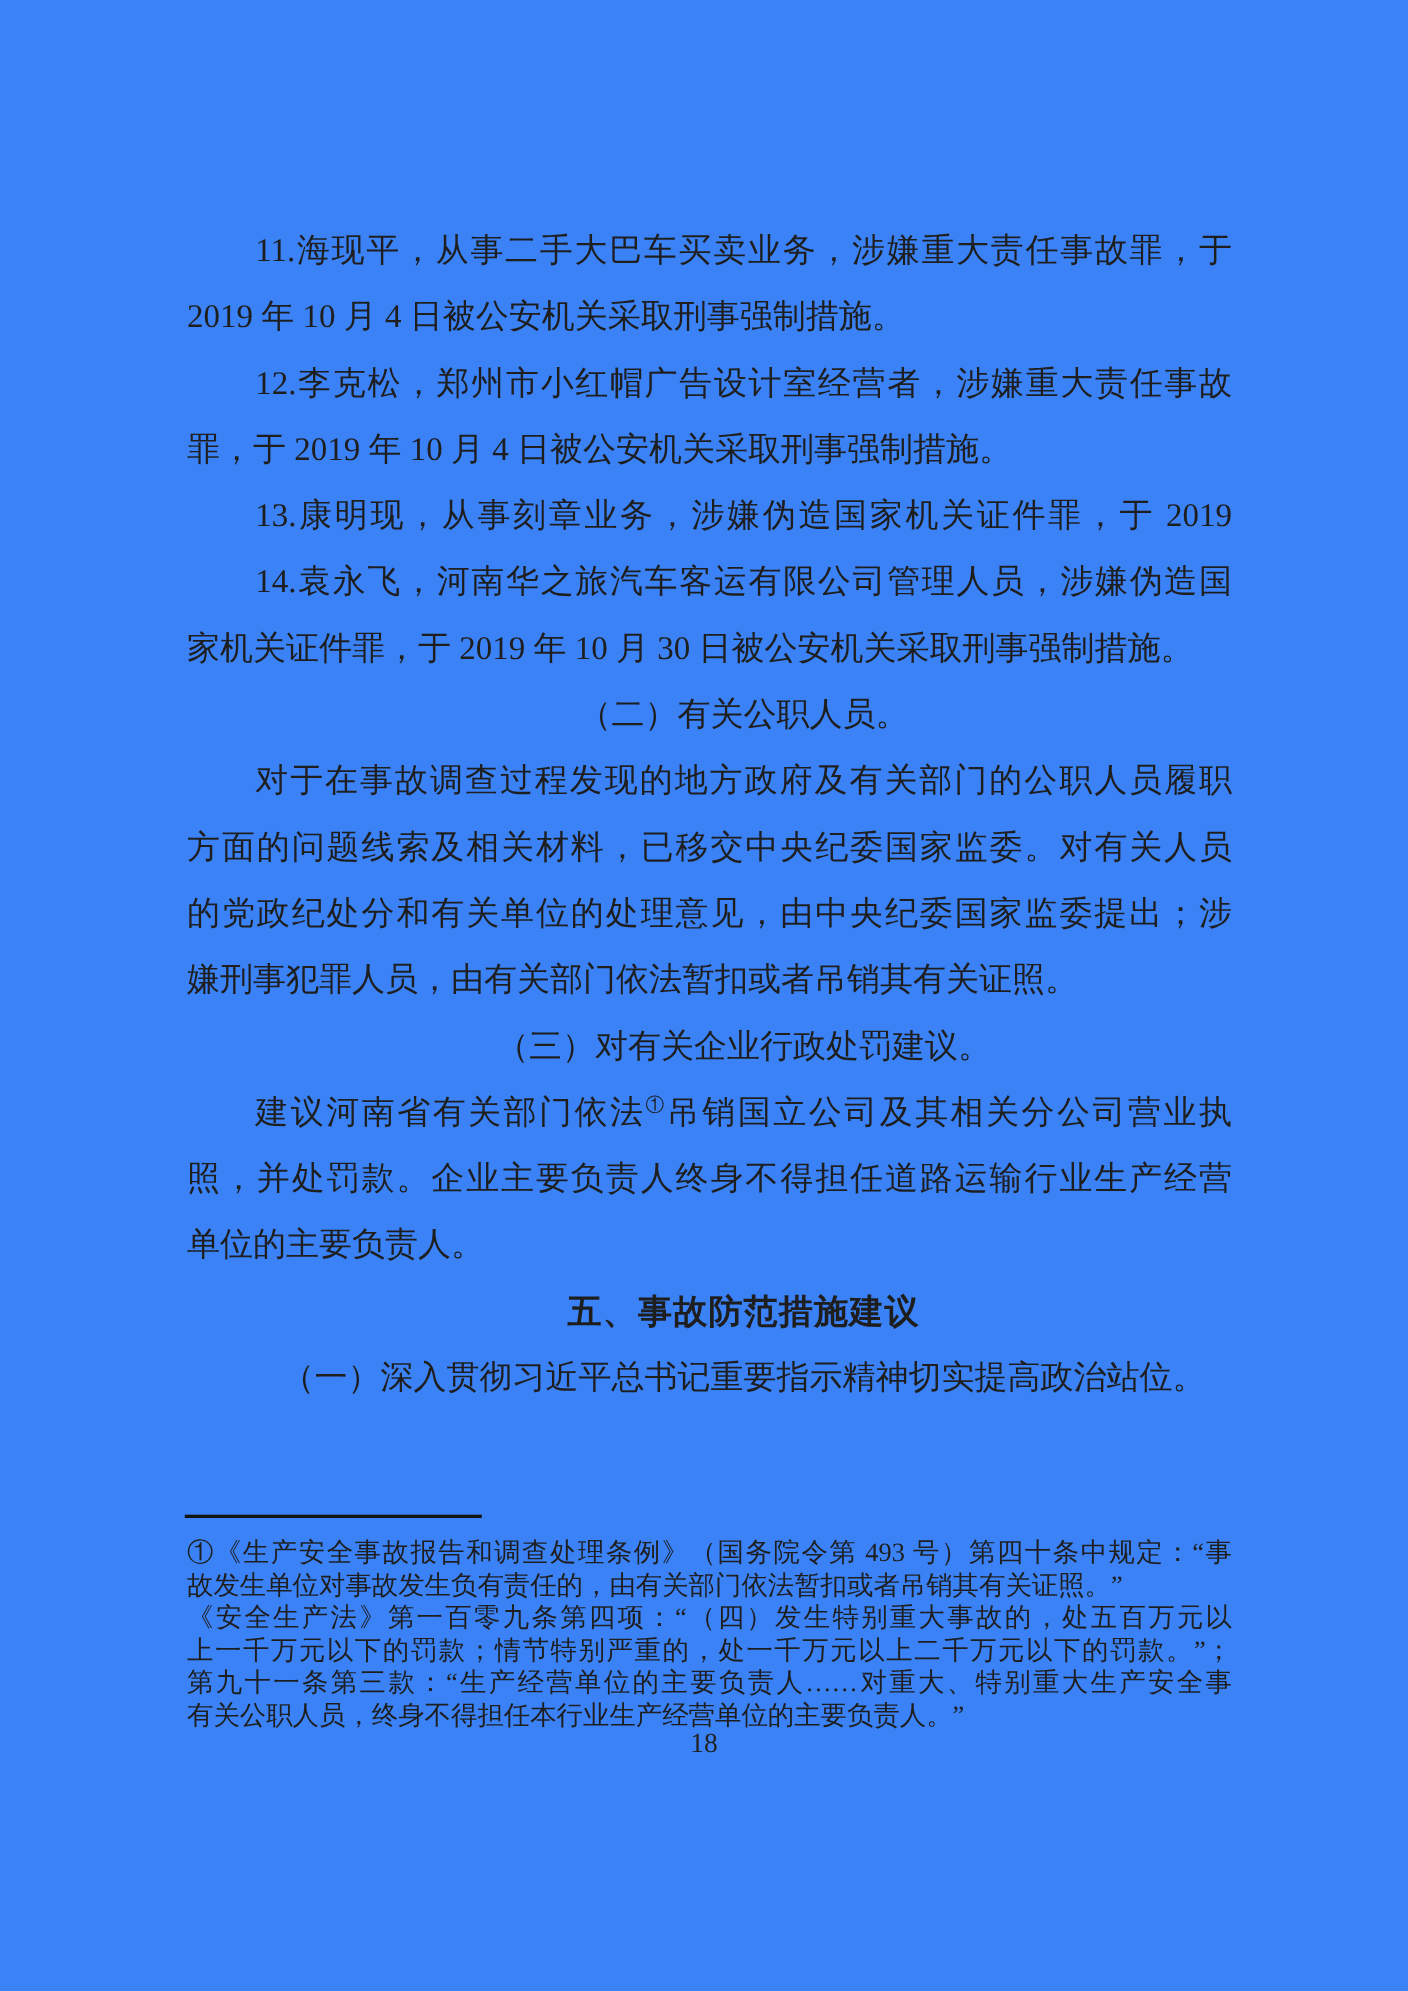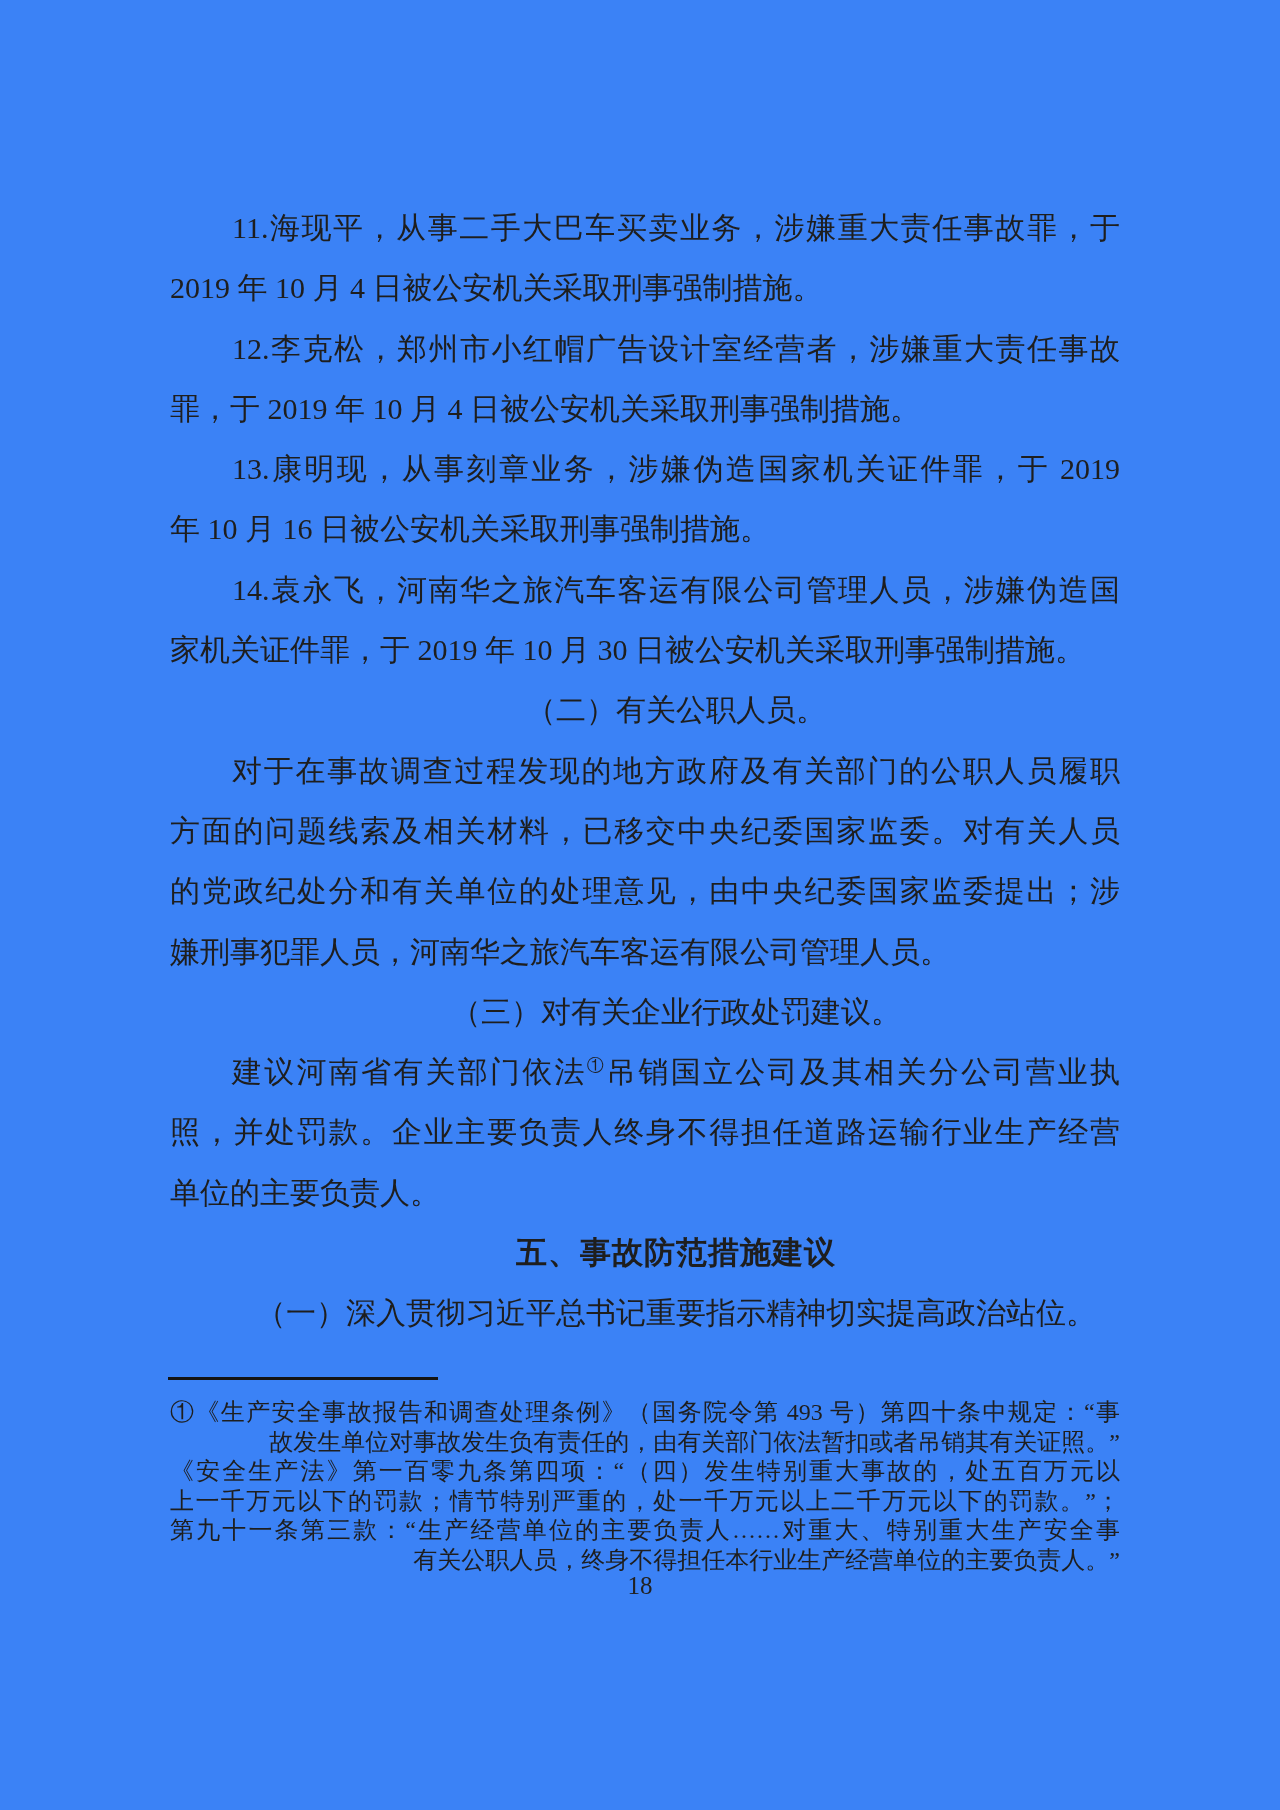--- a/index.html
+++ b/index.html
@@ -54,21 +54,20 @@
   }
   .footnotes {
     position: absolute;
     left: 170px;
     top: 1398px;
     width: 950px;
   }
   .fline {
     font-size: 24px;
     line-height: 29.5px;
-    text-align: right;
   }
   .fline.fill {
     text-align: justify;
     text-align-last: justify;
     text-justify: inter-character;
     font-family: Liberation Serif, serif;
   }
   .page-number {
     position: absolute;
     left: 0;
@@ -82,28 +81,27 @@
 </head>
 <body>
 
 <div class="page">
   <div class="body-text" id="body-lines">
       <div class="line body indent fill"><span>11.海现平，从事二手大巴车买卖业务，涉嫌重大责任事故罪，于</span></div>
       <div class="line body"><span>2019 年 10 月 4 日被公安机关采取刑事强制措施。</span></div>
       <div class="line body indent fill"><span>12.李克松，郑州市小红帽广告设计室经营者，涉嫌重大责任事故</span></div>
       <div class="line body"><span>罪，于 2019 年 10 月 4 日被公安机关采取刑事强制措施。</span></div>
       <div class="line body indent fill"><span>13.康明现，从事刻章业务，涉嫌伪造国家机关证件罪，于 2019</span></div>
-      <div class="line body"><span>年 10 月 16 日被公安机关采取刑事强制措施。</span></div>
       <div class="line body indent fill"><span>14.袁永飞，河南华之旅汽车客运有限公司管理人员，涉嫌伪造国</span></div>
       <div class="line body"><span>家机关证件罪，于 2019 年 10 月 30 日被公安机关采取刑事强制措施。</span></div>
       <div class="line subhead indent"><span>（二）有关公职人员。</span></div>
       <div class="line body indent fill"><span>对于在事故调查过程发现的地方政府及有关部门的公职人员履职</span></div>
       <div class="line body fill"><span>方面的问题线索及相关材料，已移交中央纪委国家监委。对有关人员</span></div>
       <div class="line body fill"><span>的党政纪处分和有关单位的处理意见，由中央纪委国家监委提出；涉</span></div>
-      <div class="line body"><span>嫌刑事犯罪人员，河南华之旅汽车客运有限公司管理人员。</span></div>
+      <div class="line body"><span>嫌刑事犯罪人员，由有关部门依法暂扣或者吊销其有关证照。</span></div>
       <div class="line subhead indent"><span>（三）对有关企业行政处罚建议。</span></div>
       <div class="line body indent fill"><span>建议河南省有关部门依法</span><sup>①</sup><span>吊销国立公司及其相关分公司营业执</span></div>
       <div class="line body fill"><span>照，并处罚款。企业主要负责人终身不得担任道路运输行业生产经营</span></div>
       <div class="line body"><span>单位的主要负责人。</span></div>
       <div class="line heading indent"><span>五、事故防范措施建议</span></div>
       <div class="line subhead indent"><span>（一）深入贯彻习近平总书记重要指示精神切实提高政治站位。</span></div>
     </div>
   <div class="footnote-sep"></div>
   <div class="footnotes" id="footnote-lines">
       <div class="fline fill"><span>①《生产安全事故报告和调查处理条例》（国务院令第 493 号）第四十条中规定：“事</span></div>

